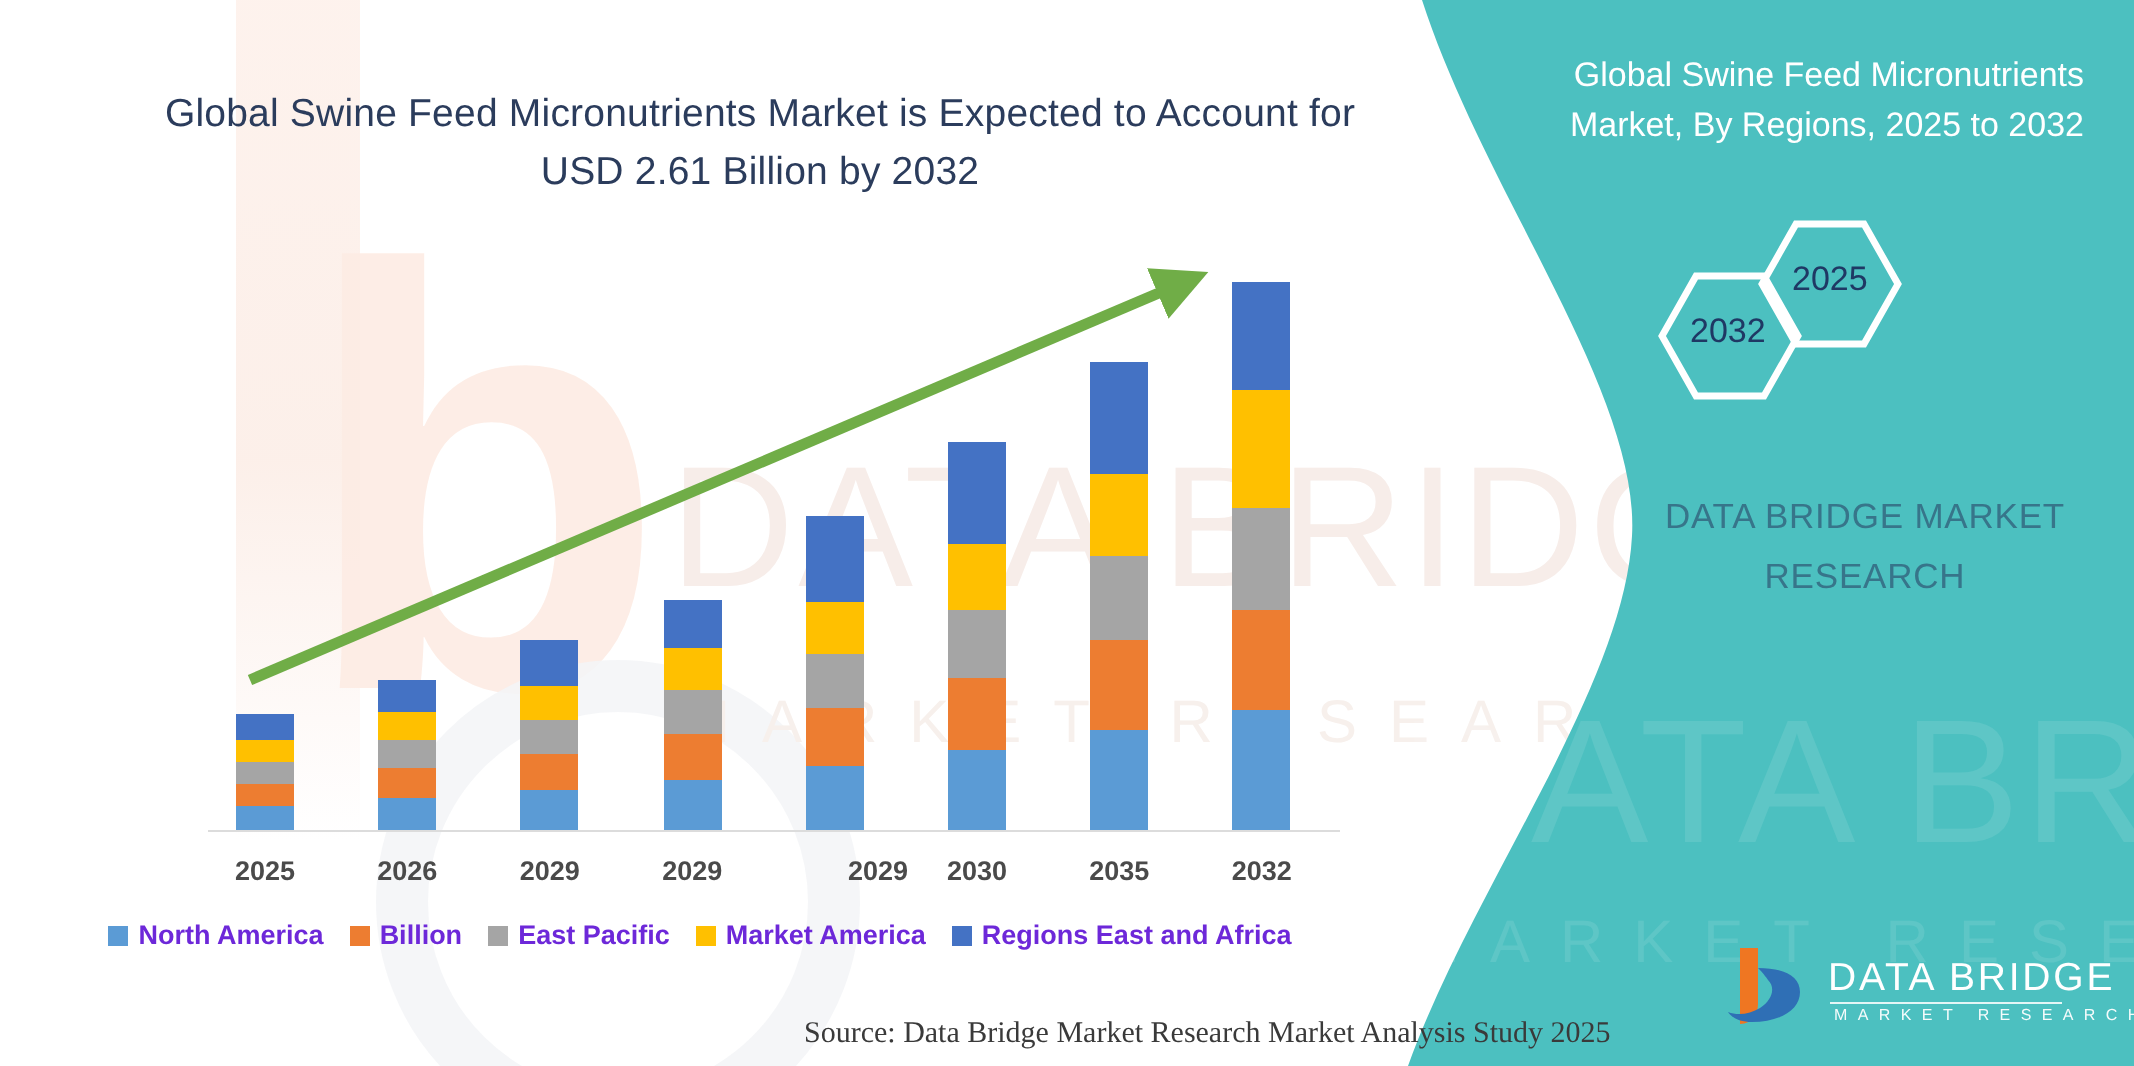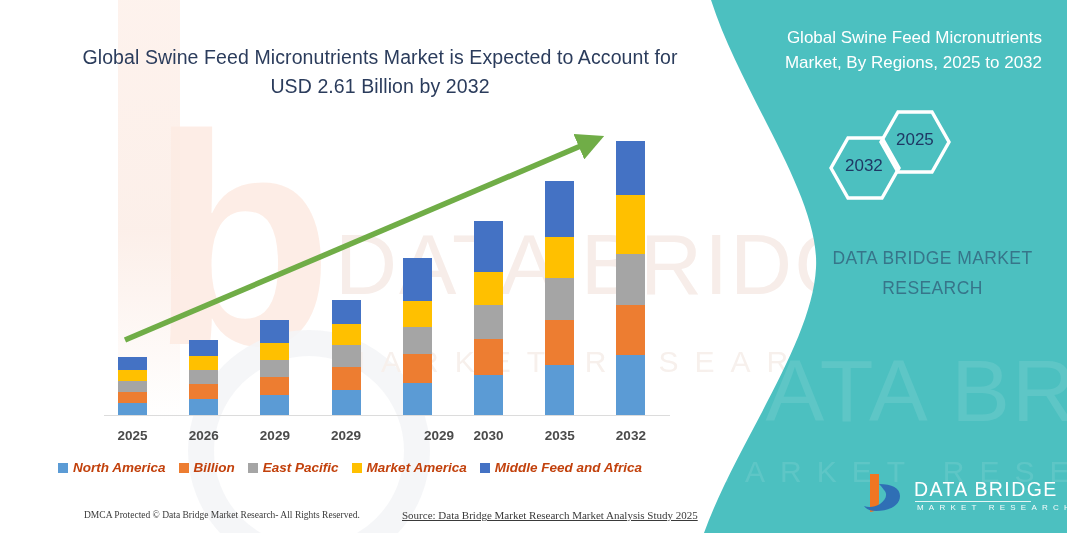--- a/index.html
+++ b/index.html
@@ -69,30 +69,30 @@
 
   .arrow-svg{position:absolute;left:0;top:0;width:700px;height:480px;}
 
   
   .legend{
     position:absolute;left:0;top:460px;width:700px;
     display:flex;justify-content:center;align-items:center;gap:13px;
   }
   .lg-item{display:flex;align-items:center;gap:5px;}
   .lg-sw{width:10px;height:10px;display:block;}
-  .lg-tx{font-size:13.5px;font-weight:bold;color:#c2410c;white-space:nowrap;font-style:italic;}
+  .lg-tx{font-size:13.5px;font-weight:bold;color:#6d28d9;white-space:nowrap;}
 
   
   .footer-left{
     position:absolute;left:84px;top:510px;font-family:"Liberation Serif",serif;
     font-size:9.5px;color:#3a3a3a;white-space:nowrap;
   }
   .footer-src{
     position:absolute;left:402px;top:509px;font-family:"Liberation Serif",serif;
-    font-size:11px;color:#3a3a3a;white-space:nowrap;text-decoration:underline;
+    font-size:15px;color:#3a3a3a;white-space:nowrap;
   }
 
   
   .r-title{
     position:absolute;left:742px;top:25px;width:300px;text-align:right;
     color:#ffffff;font-size:17px;line-height:25px;font-weight:400;
   }
   .hexwrap{position:absolute;left:826px;top:104px;width:160px;height:100px;}
   .hex-txt{
     position:absolute;color:#1f3864;font-size:17px;font-weight:400;
@@ -224,26 +224,25 @@
         <div class="lg-item">
           <span class="lg-sw" style="background: rgb(165, 165, 165);"></span>
           <span class="lg-tx">East Pacific</span>
         </div>
         <div class="lg-item">
           <span class="lg-sw" style="background: rgb(255, 192, 0);"></span>
           <span class="lg-tx">Market America</span>
         </div>
         <div class="lg-item">
           <span class="lg-sw" style="background: rgb(68, 114, 196);"></span>
-          <span class="lg-tx">Middle Feed and Africa</span>
+          <span class="lg-tx">Regions East and Africa</span>
         </div>
       </div>
   </div>
 
-  <div class="footer-left">DMCA Protected © Data Bridge Market Research-  All Rights Reserved.</div>
   <div class="footer-src">Source: Data Bridge Market Research  Market Analysis Study 2025</div>
 
   <div class="r-title">Global Swine Feed Micronutrients Market, By Regions, 2025 to 2032</div>
 
   <div class="hexwrap">
     <svg width="160" height="100" viewBox="0 0 160 100">
       <polygon points="72,8 106,8 123,38 106,68 72,68 55,38" fill="none" stroke="#ffffff" stroke-width="3.4"></polygon>
       <polygon points="22,34 56,34 73,64 56,94 22,94 5,64" fill="none" stroke="#ffffff" stroke-width="3.4"></polygon>
     </svg>
     <span class="hex-txt" style="left:70px;top:26px;">2025</span>

